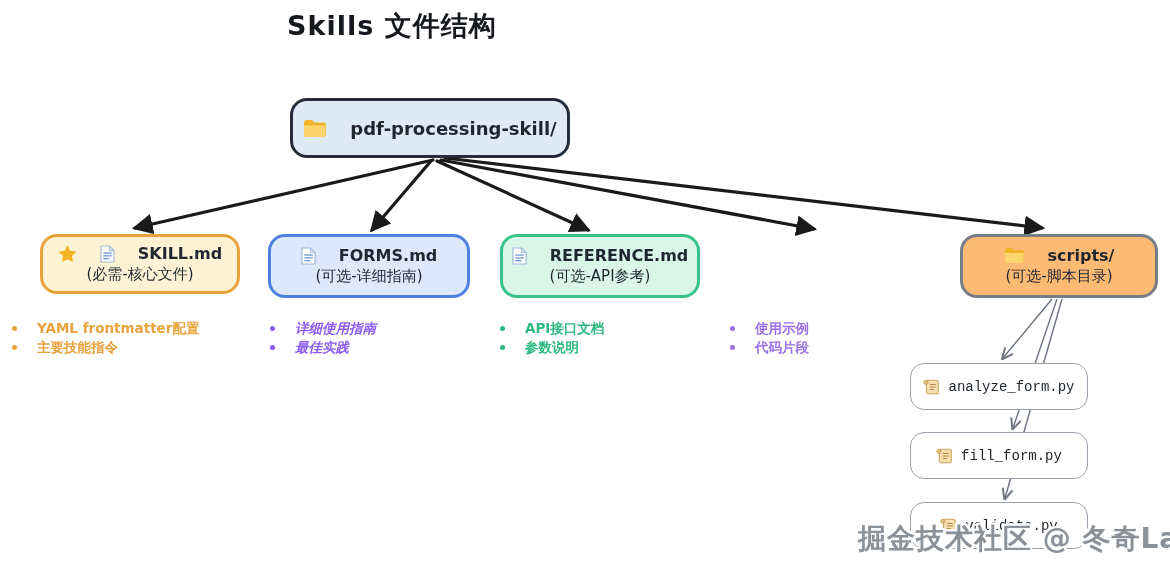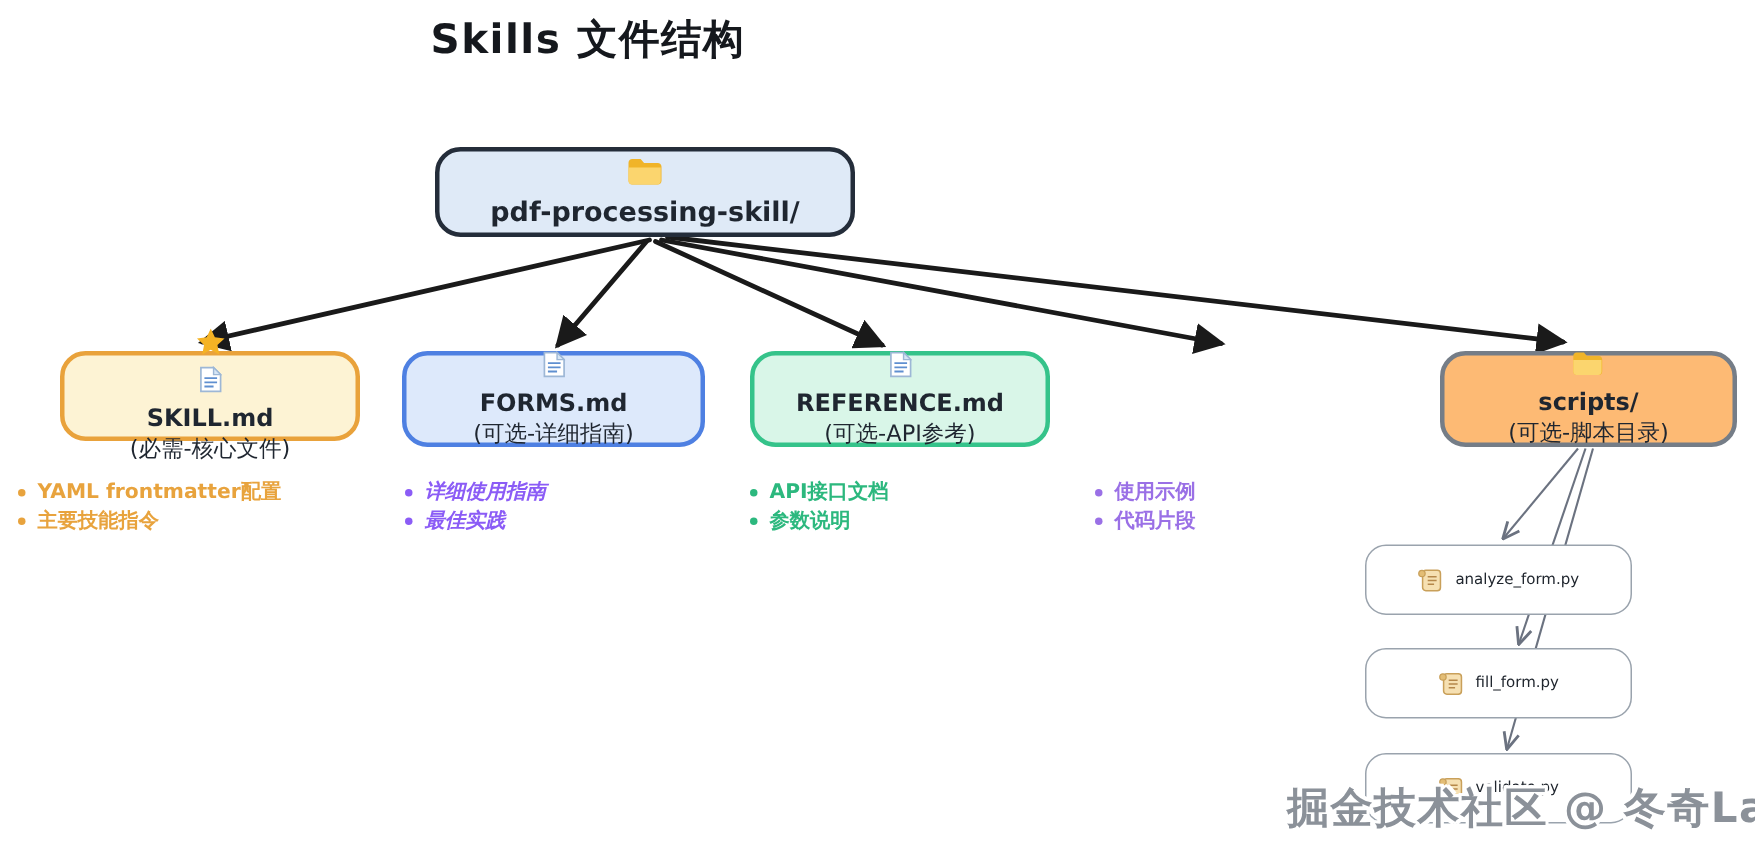--- a/index.html
+++ b/index.html
@@ -11,44 +11,44 @@
     position:absolute;left:287px;top:8px;width:310px;margin:0;
     font-size:27px;font-weight:700;color:#15181d;
     letter-spacing:1px;
   }
   .arrows{position:absolute;left:0;top:0;pointer-events:none;}
   .card{
     position:absolute;border-radius:17px;box-sizing:border-box;
     display:flex;flex-direction:column;align-items:center;justify-content:center;
     gap:2px;text-align:center;
   }
-  .card .line1{display:flex;align-items:center;gap:7px;font-size:16px;font-weight:600;flex-direction:column;}
+  .card .line1{display:flex;align-items:center;gap:23px;font-size:16px;font-weight:600;}
   .card .line2{font-size:15px;font-weight:500;}
   .root{
     left:290px;top:98px;width:280px;height:60px;
     background:#dfeaf7;border:3px solid #242d3a;
   }
   .root .line1{font-size:18px;}
   .card-skill{left:40px;top:234px;width:200px;height:60px;background:#fdf3d4;border:3px solid #e9a23b;}
   .card-forms{left:268px;top:234px;width:202px;height:64px;background:#dde9fb;border:3px solid #4e80e2;}
   .card-reference{left:500px;top:234px;width:200px;height:64px;background:#d9f6e8;border:3px solid #35c38a;}
   .card-examples{left:730px;top:234px;width:198px;height:64px;background:#ebe5fb;border:3px solid #9b74e9;}
   .card-scripts{left:960px;top:234px;width:198px;height:64px;background:#fdba74;border:3px solid #757d87;}
   .bullets{position:absolute;top:319px;font-size:13.5px;font-weight:600;}
-  .bullets .b{display:flex;align-items:center;gap:8px;line-height:19px;}
+  .bullets .b{display:flex;align-items:center;gap:20px;line-height:19px;}
   .dot{width:5px;height:5px;border-radius:50%;background:currentColor;flex:0 0 auto;}
   .bullets-skill{left:12px;color:#e8a33d;}
   .bullets-forms{left:270px;color:#8b5cf6;font-style:italic;}
   .bullets-reference{left:500px;color:#2cb87e;}
   .bullets-examples{left:730px;color:#9a70e6;}
   .pycard{
     position:absolute;left:910px;width:178px;height:47px;box-sizing:border-box;
     background:#ffffff;border:1.5px solid #9aa3ad;border-radius:14px;
     display:flex;align-items:center;justify-content:center;gap:8px;
-    font-size:10px;font-weight:500;color:#20262e;
+    font-size:14px;font-weight:500;color:#20262e;font-family:Liberation Mono, monospace;
   }
   .py-1{top:363px;}
   .py-2{top:432px;}
   .py-3{top:502px;}
   .ic{display:inline-flex;align-items:center;}
   .watermark{
     position:absolute;left:858px;top:520px;white-space:nowrap;
     font-size:28px;font-weight:600;letter-spacing:1px;color:#8b9199;
     text-shadow:-2px -2px 0 #fff,2px -2px 0 #fff,-2px 2px 0 #fff,2px 2px 0 #fff,0 2px 0 #fff,0 -2px 0 #fff,2px 0 0 #fff,-2px 0 0 #fff;
     z-index:10;

